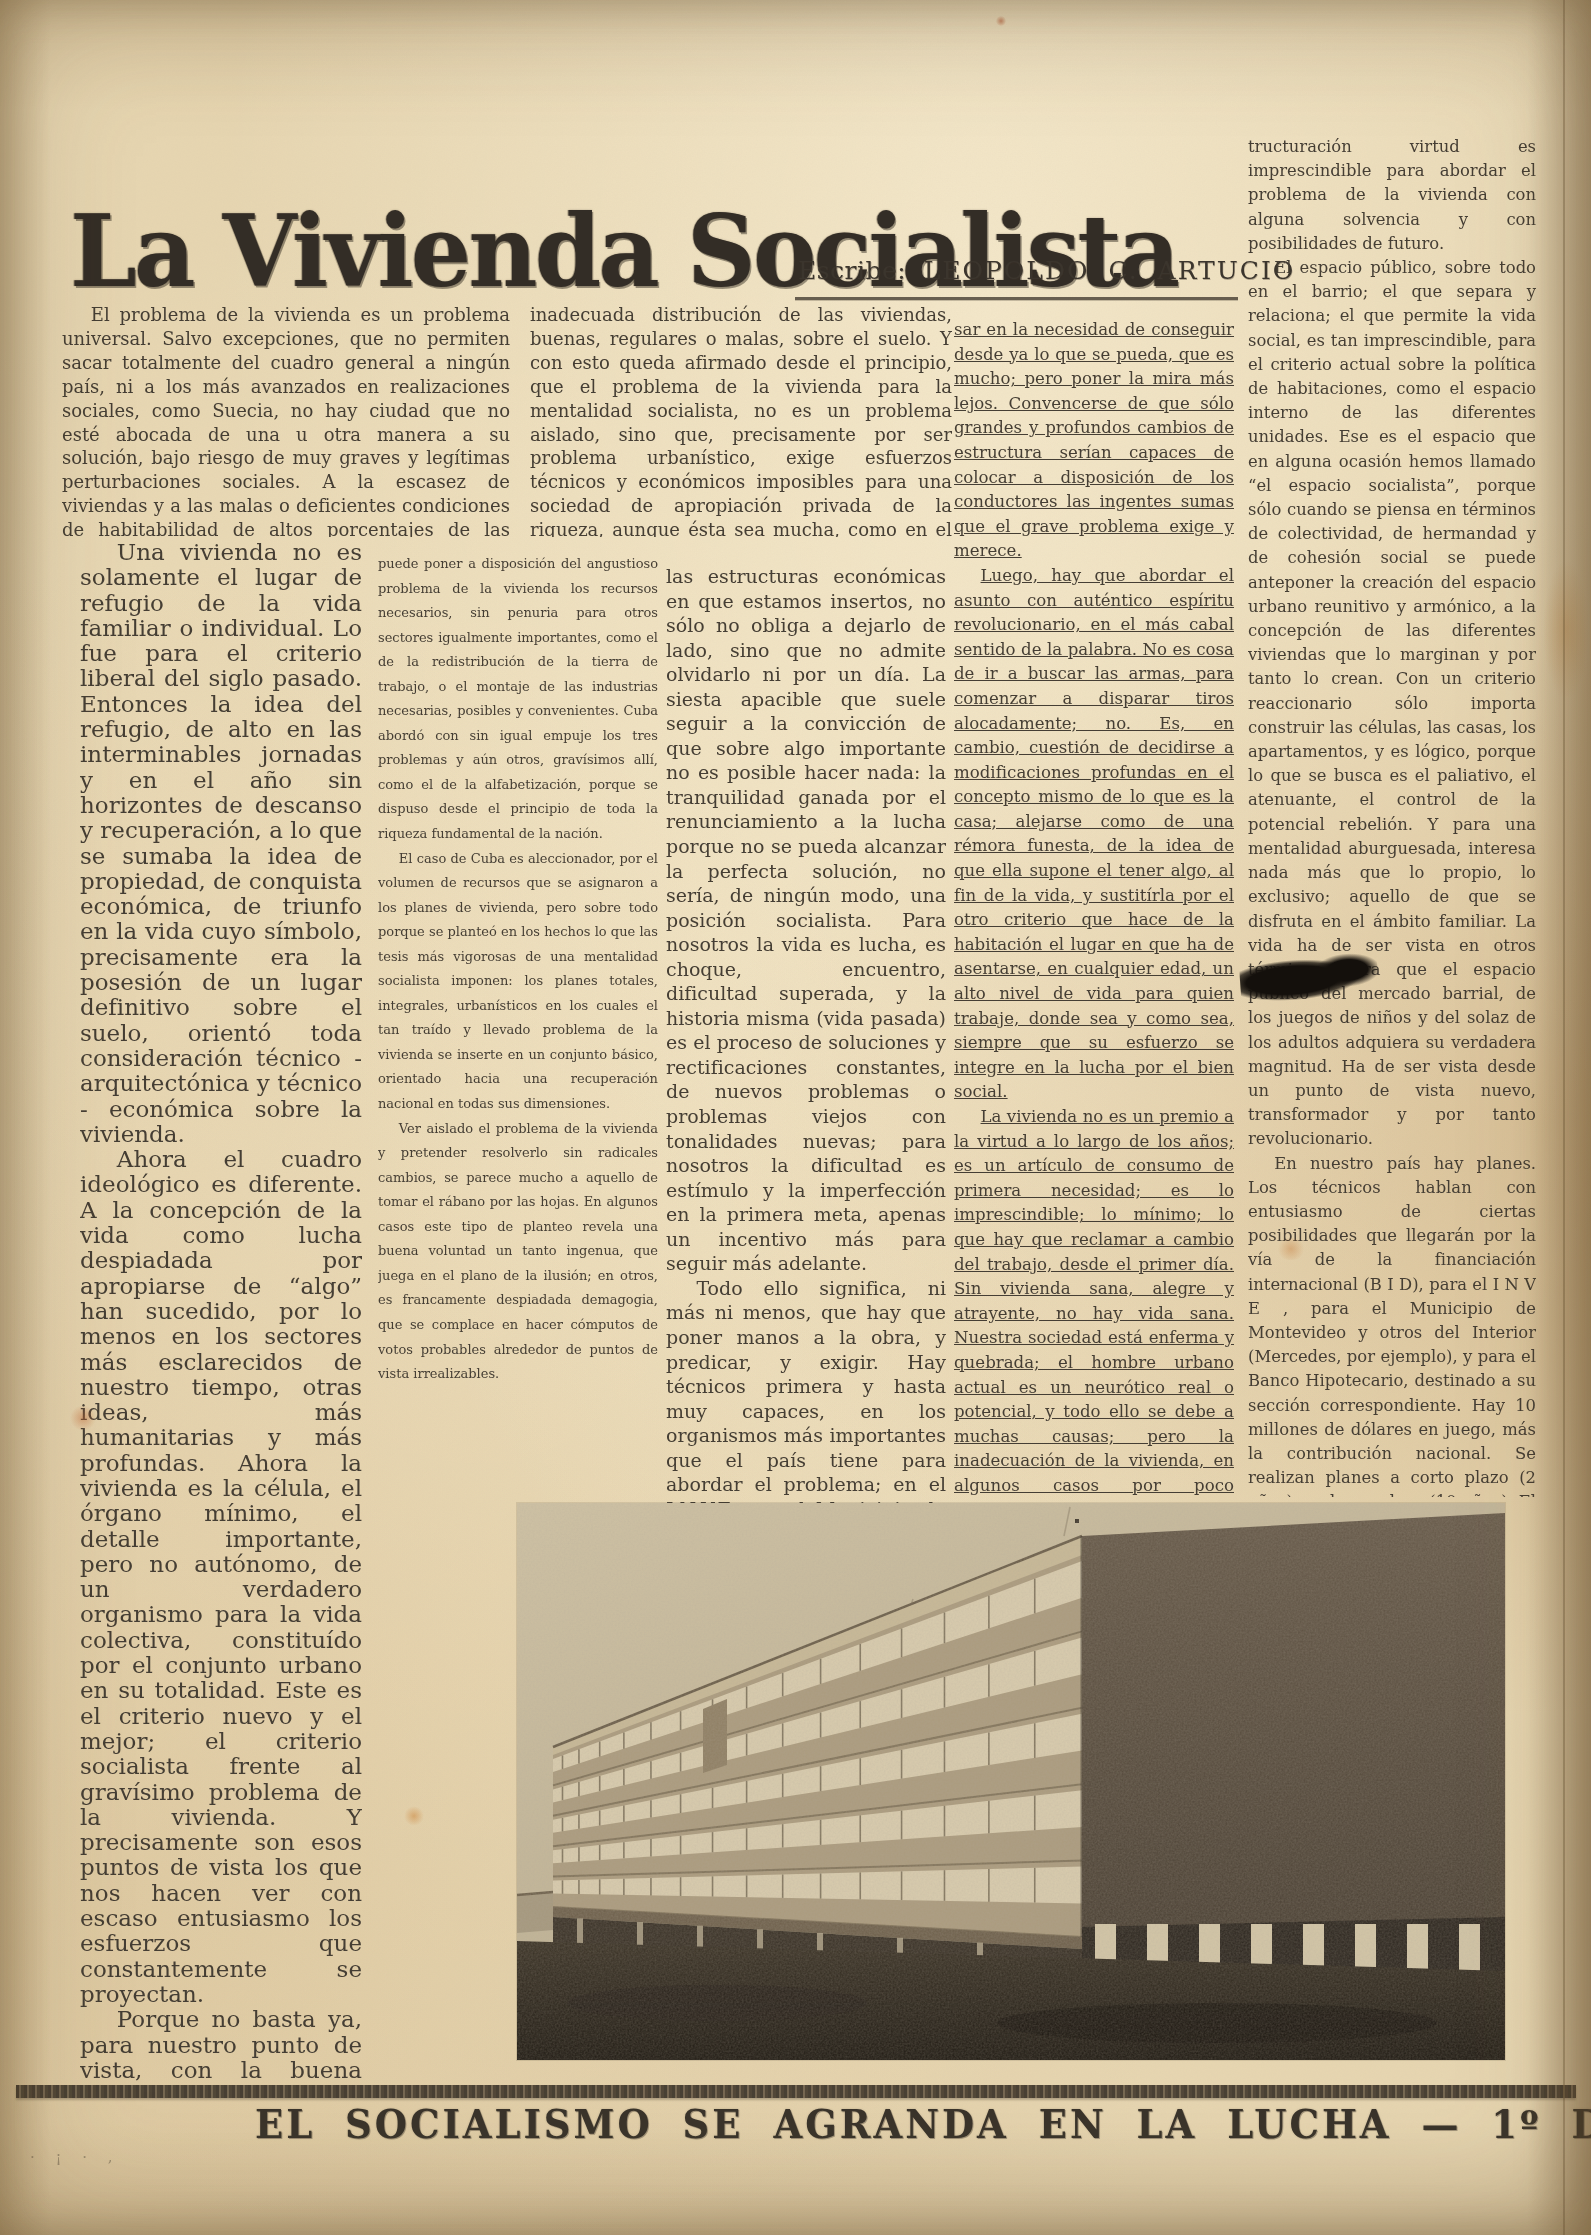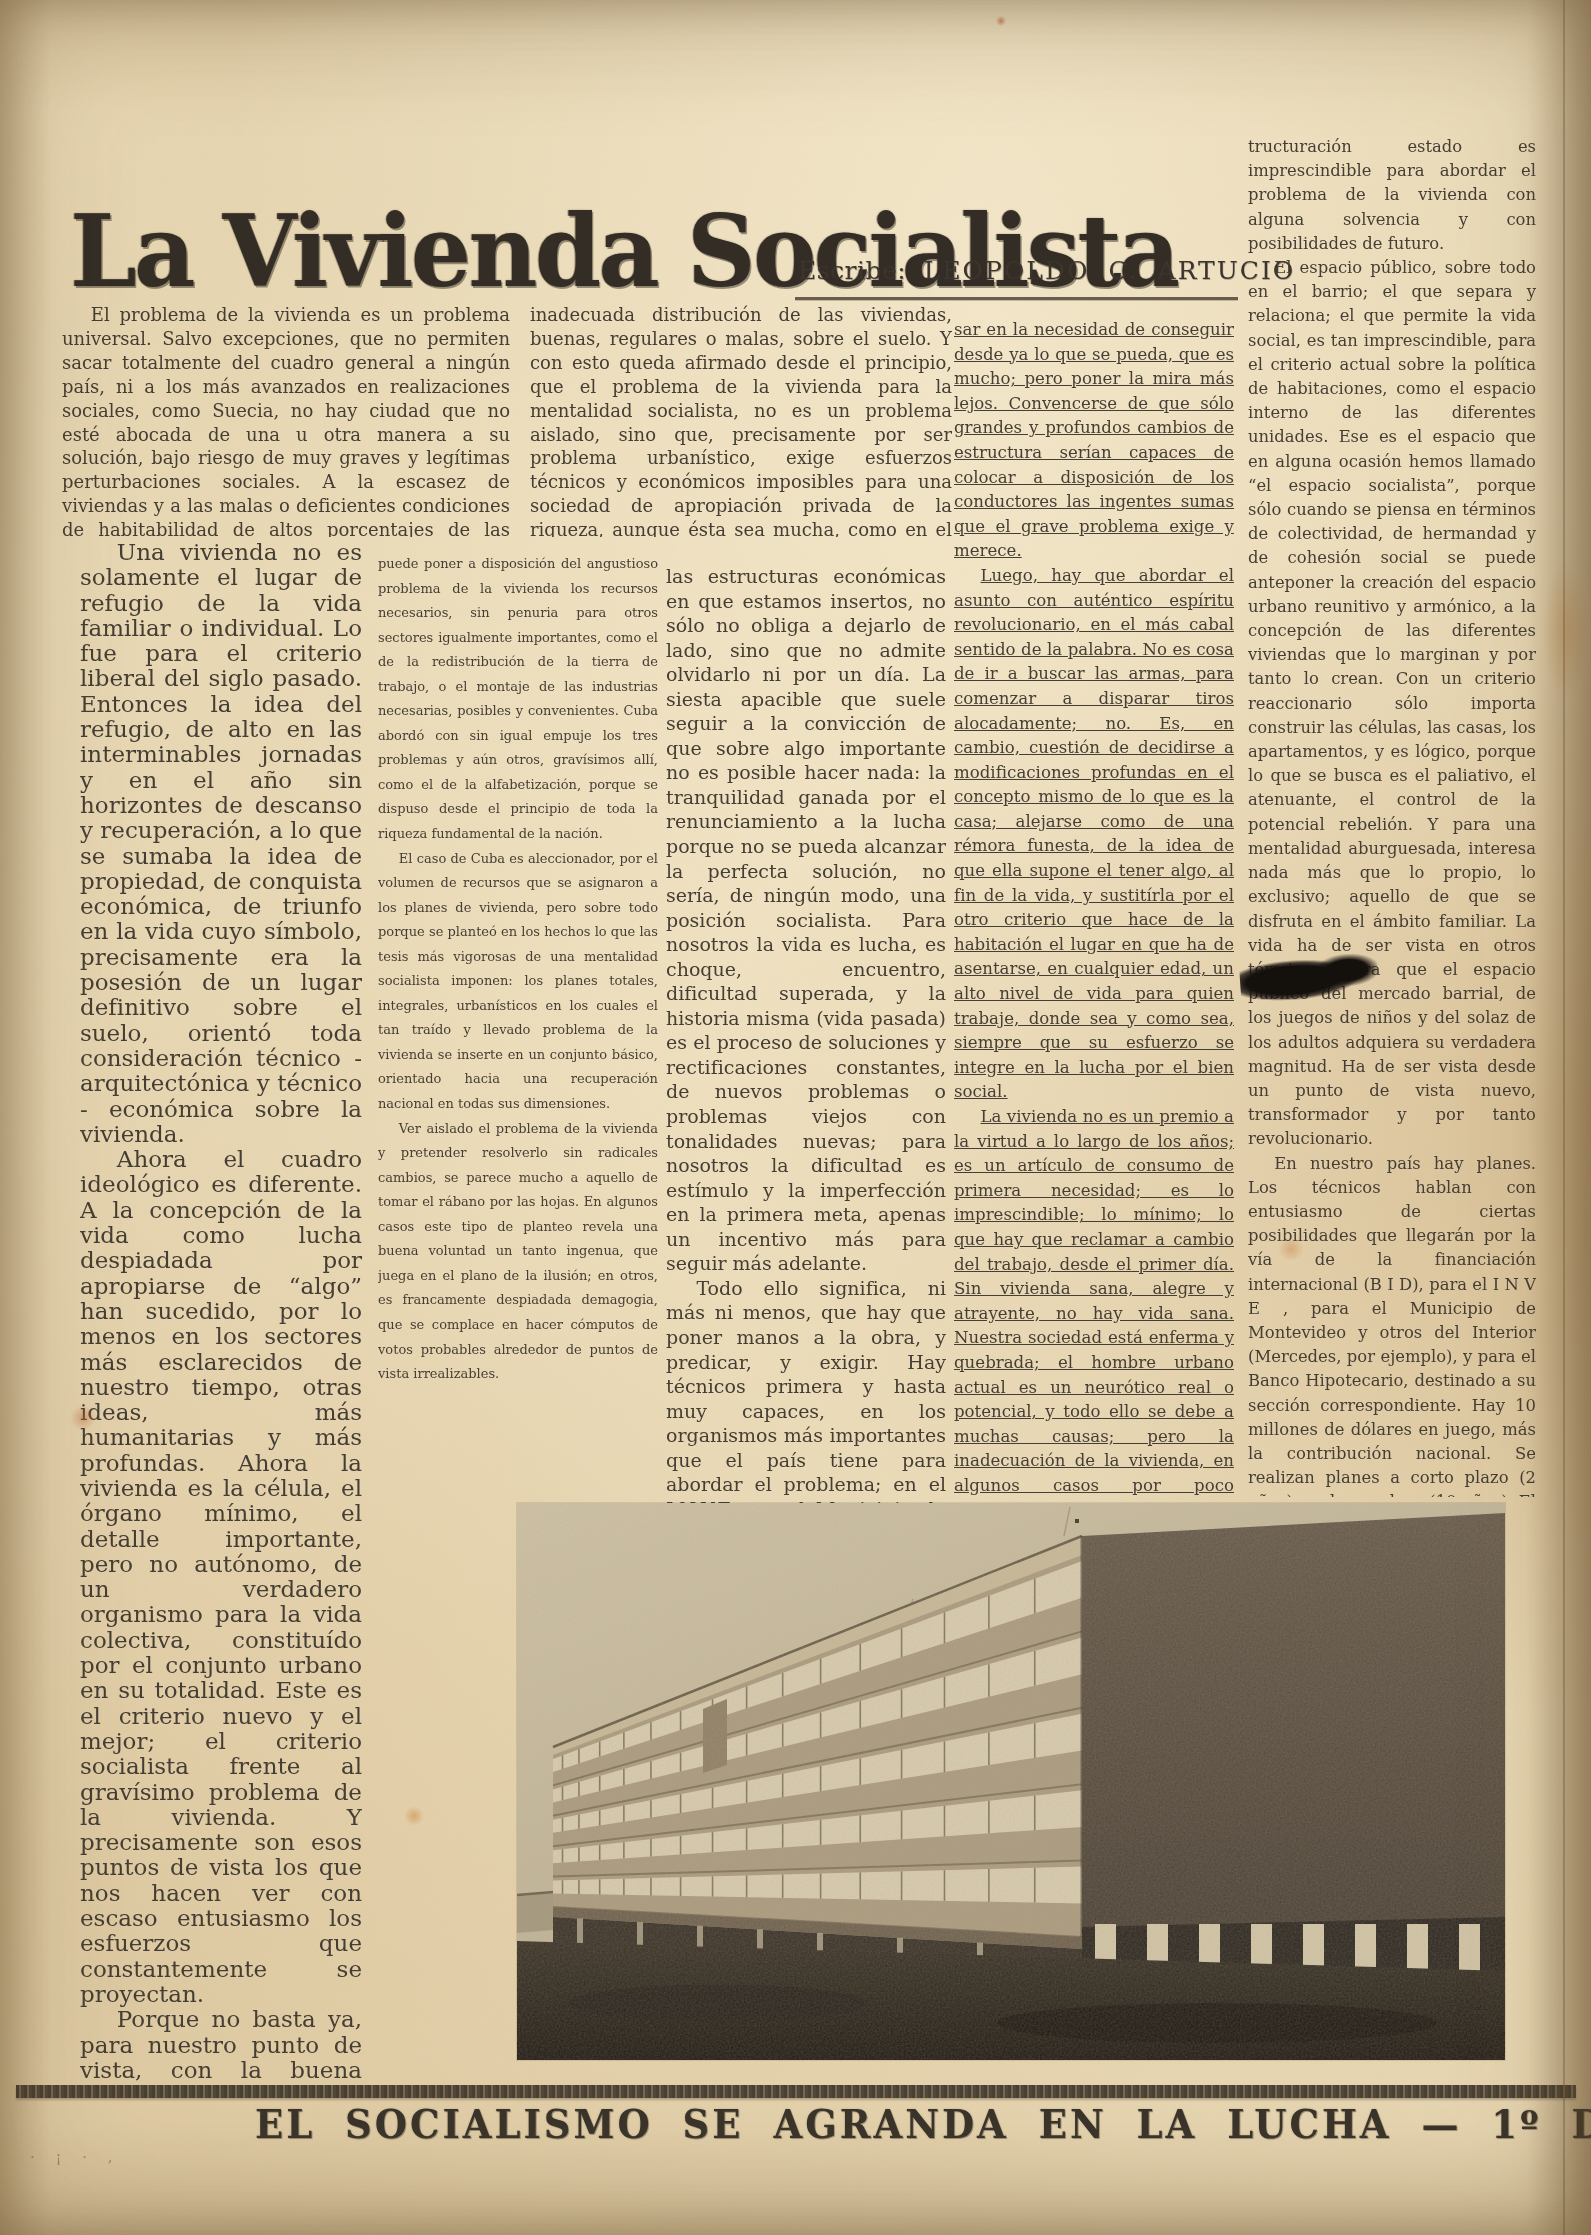--- a/index.html
+++ b/index.html
@@ -120,21 +120,21 @@
       <p class="para cont">las estructuras económicas en que estamos insertos, no sólo no obliga a dejarlo de lado, sino que no admite olvidarlo ni por un día. La siesta apacible que suele seguir a la convicción de que sobre algo importante no es posible hacer nada: la tranquilidad ganada por el renunciamiento a la lucha porque no se pueda alcanzar la perfecta solución, no sería, de ningún modo, una posición socialista. Para nosotros la vida es lucha, es choque, encuentro, dificultad superada, y la historia misma (vida pasada) es el proceso de soluciones y rectificaciones constantes, de nuevos problemas o problemas viejos con tonalidades nuevas; para nosotros la dificultad es estímulo y la imperfección en la primera meta, apenas un incentivo más para seguir más adelante.</p>
       <p class="para">Todo ello significa, ni más ni menos, que hay que poner manos a la obra, y predicar, y exigir. Hay técnicos primera y hasta muy capaces, en los organismos más importantes que el país tiene para abordar el problema; en el I.N.V.E., en el Municipio de Montevideo y en el Banco Hipotecario.</p>
       <p class="para">¿Qué falta, pues? Decisiones valientes en las altas esferas, y recursos cuantiosos. Con eso sería posible empezar; pero hay, por debajo de todo, algo que ya se mencionó al pasar, frecuentemente olvidado, o por lo menos peligrosamente descuidado, —a lo que queremos referirnos una vez más: Se trata de la necesidad de crear de inmediato una verdadera conciencia popular alrededor de dos o tres aspectos substanciales, que también ya han quedado expuestos y que reiteraremos para mayor claridad.</p>
     </div>
   <div class="coltext" id="col4">
       <p class="para cont">sar en la necesidad de conseguir desde ya lo que se pueda, que es mucho; pero poner la mira más lejos. Convencerse de que sólo grandes y profundos cambios de estructura serían capaces de colocar a disposición de los conductores las ingentes sumas que el grave problema exige y merece.</p>
       <p class="para">Luego, hay que abordar el asunto con auténtico espíritu revolucionario, en el más cabal sentido de la palabra. No es cosa de ir a buscar las armas, para comenzar a disparar tiros alocadamente; no. Es, en cambio, cuestión de decidirse a modificaciones profundas en el concepto mismo de lo que es la casa; alejarse como de una rémora funesta, de la idea de que ella supone el tener algo, al fin de la vida, y sustitírla por el otro criterio que hace de la habitación el lugar en que ha de asentarse, en cualquier edad, un alto nivel de vida para quien trabaje, donde sea y como sea, siempre que su esfuerzo se integre en la lucha por el bien social.</p>
       <p class="para">La vivienda no es un premio a la virtud a lo largo de los años; es un artículo de consumo de primera necesidad; es lo imprescindible; lo mínimo; lo que hay que reclamar a cambio del trabajo, desde el primer día. Sin vivienda sana, alegre y atrayente, no hay vida sana. Nuestra sociedad está enferma y quebrada; el hombre urbano actual es un neurótico real o potencial, y todo ello se debe a muchas causas; pero la inadecuación de la vivienda, en algunos casos por poco confortable, y en otros por demasiado, por excesiva, o por superflua, tiene una cuota de responsabilidad más amplia de los que se suele pensar.</p>
     </div>
   <div class="coltext" id="col5">
-      <p class="para cont">tructuración estado es imprescindible para abordar el problema de la vivienda con alguna solvencia y con posibilidades de futuro.</p>
+      <p class="para cont">tructuración virtud es imprescindible para abordar el problema de la vivienda con alguna solvencia y con posibilidades de futuro.</p>
       <p class="para">El espacio público, sobre todo en el barrio; el que separa y relaciona; el que permite la vida social, es tan imprescindible, para el criterio actual sobre la política de habitaciones, como el espacio interno de las diferentes unidades. Ese es el espacio que en alguna ocasión hemos llamado “el espacio socialista”, porque sólo cuando se piensa en términos de colectividad, de hermandad y de cohesión social se puede anteponer la creación del espacio urbano reunitivo y armónico, a la concepción de las diferentes viviendas que lo marginan y por tanto lo crean. Con un criterio reaccionario sólo importa construir las células, las casas, los apartamentos, y es lógico, porque lo que se busca es el paliativo, el atenuante, el control de la potencial rebelión. Y para una mentalidad aburguesada, interesa nada más que lo propio, lo exclusivo; aquello de que se disfruta en el ámbito familiar. La vida ha de ser vista en otros términos, para que el espacio público del mercado barrial, de los juegos de niños y del solaz de los adultos adquiera su verdadera magnitud. Ha de ser vista desde un punto de vista nuevo, transformador y por tanto revolucionario.</p>
       <p class="para">En nuestro país hay planes. Los técnicos hablan con entusiasmo de ciertas posibilidades que llegarán por la vía de la financiación internacional (B I D), para el I N V E , para el Municipio de Montevideo y otros del Interior (Mercedes, por ejemplo), y para el Banco Hipotecario, destinado a su sección correspondiente. Hay 10 millones de dólares en juego, más la contribución nacional. Se realizan planes a corto plazo (2 años) y a largo plazo (10 años). El C I D E hace muestreos de la situación, releva datos y trata de conocer esta realidad nuestra, que sufrimos pero ignoramos. Todo eso está bien y merece estímulo. Pero hay que ejercer presión; no dormirse; mantener la guardia en alto; siempre en vela. Una conciencia popular adecuada será el mejor soporte para las intenciones técnicas, entre las cuales muchas proceden de nuestros compañeros de causa; pero sobre todo contribuirá a desplazar las actitudes hacia los puntos de vista radicales que el magno y urgente problema exige.</p>
     </div>
 
   <div class="ink-blot"></div>
 
   <div class="photo" id="photo-container" title="Halftone photograph: five-storey modernist apartment slab seen from a corner, horizontal window bands in perspective, large blank dark gable wall, building raised on pilotis over a dark ground.">
       <svg xmlns="http://www.w3.org/2000/svg" width="988" height="557" viewBox="0 0 988 557">
         <defs>
           <linearGradient id="sky" x1="0" y1="0" x2="0.6" y2="1">

